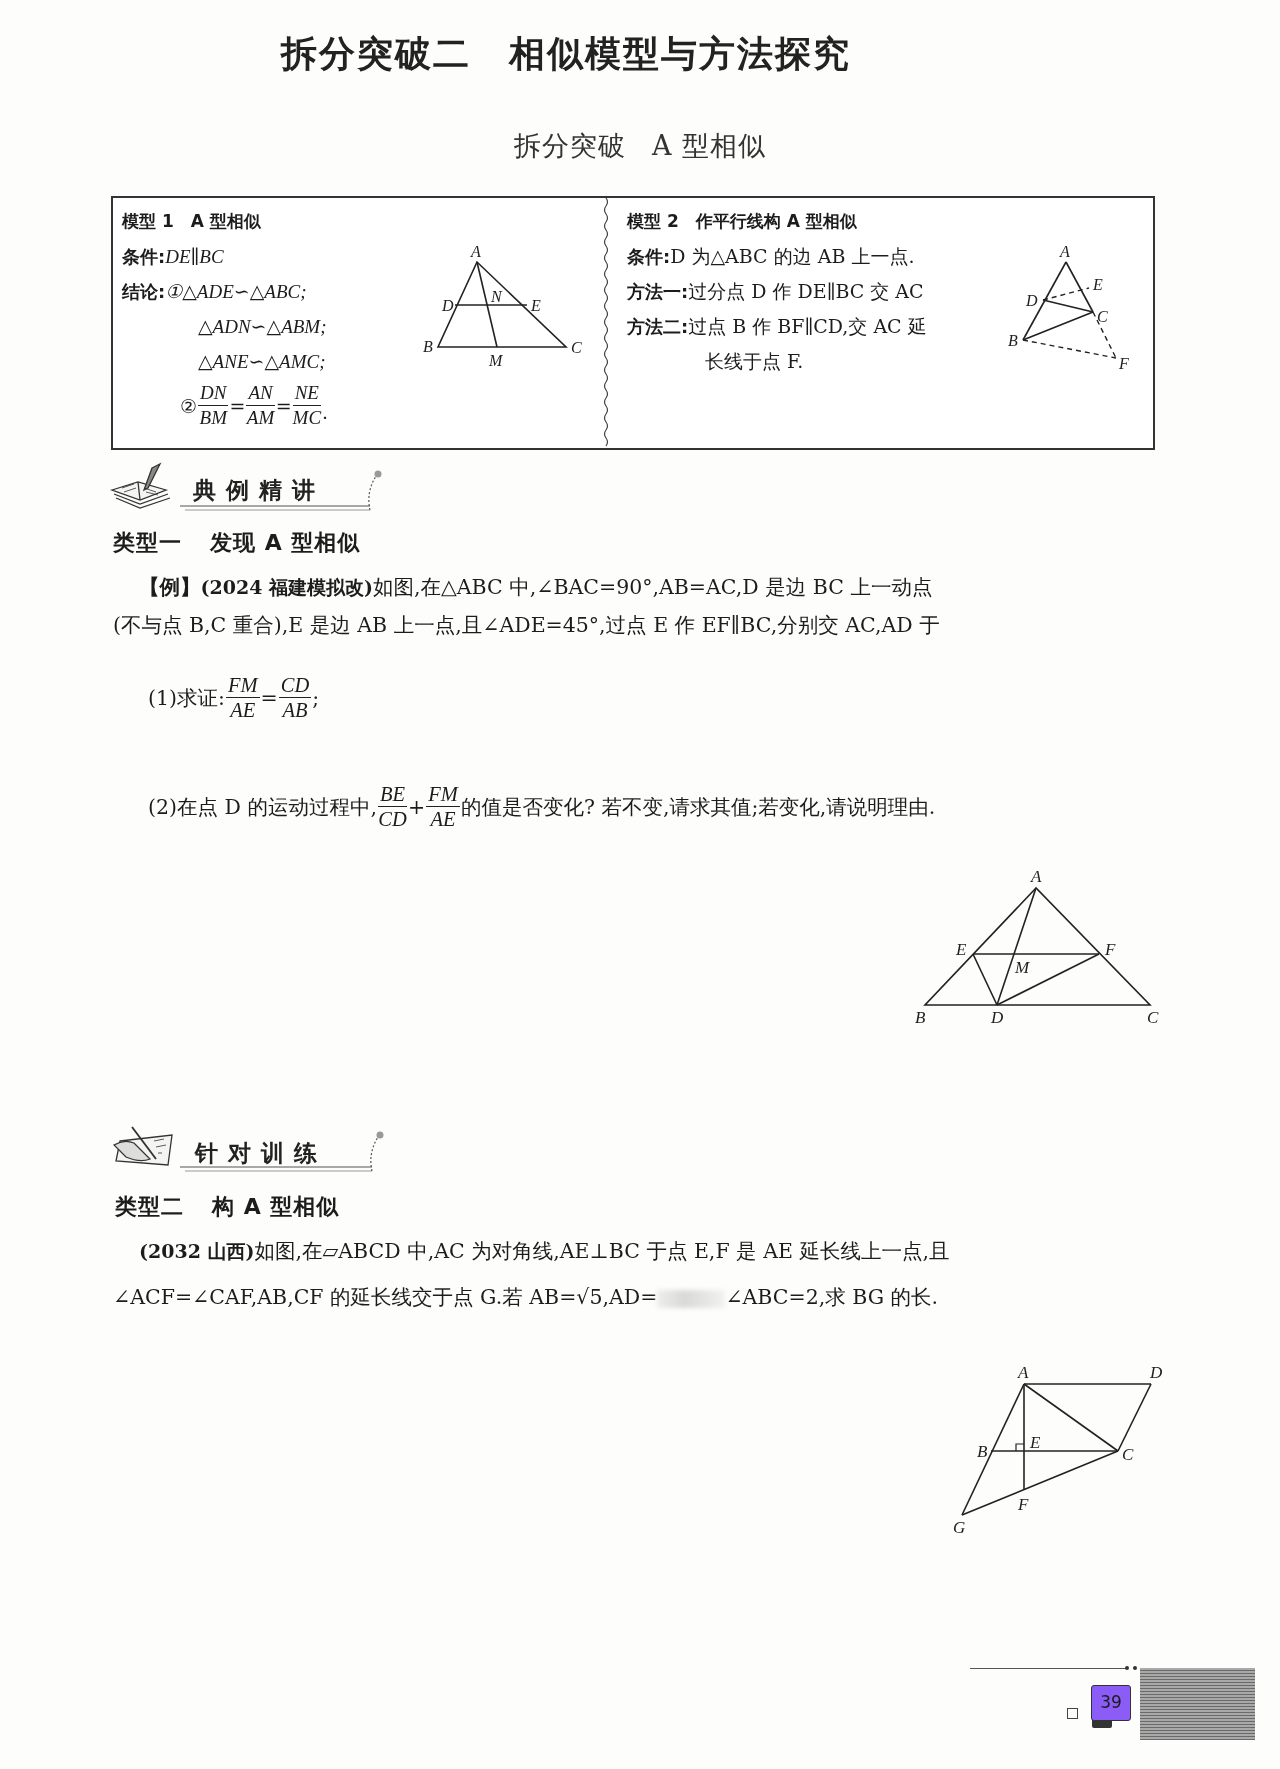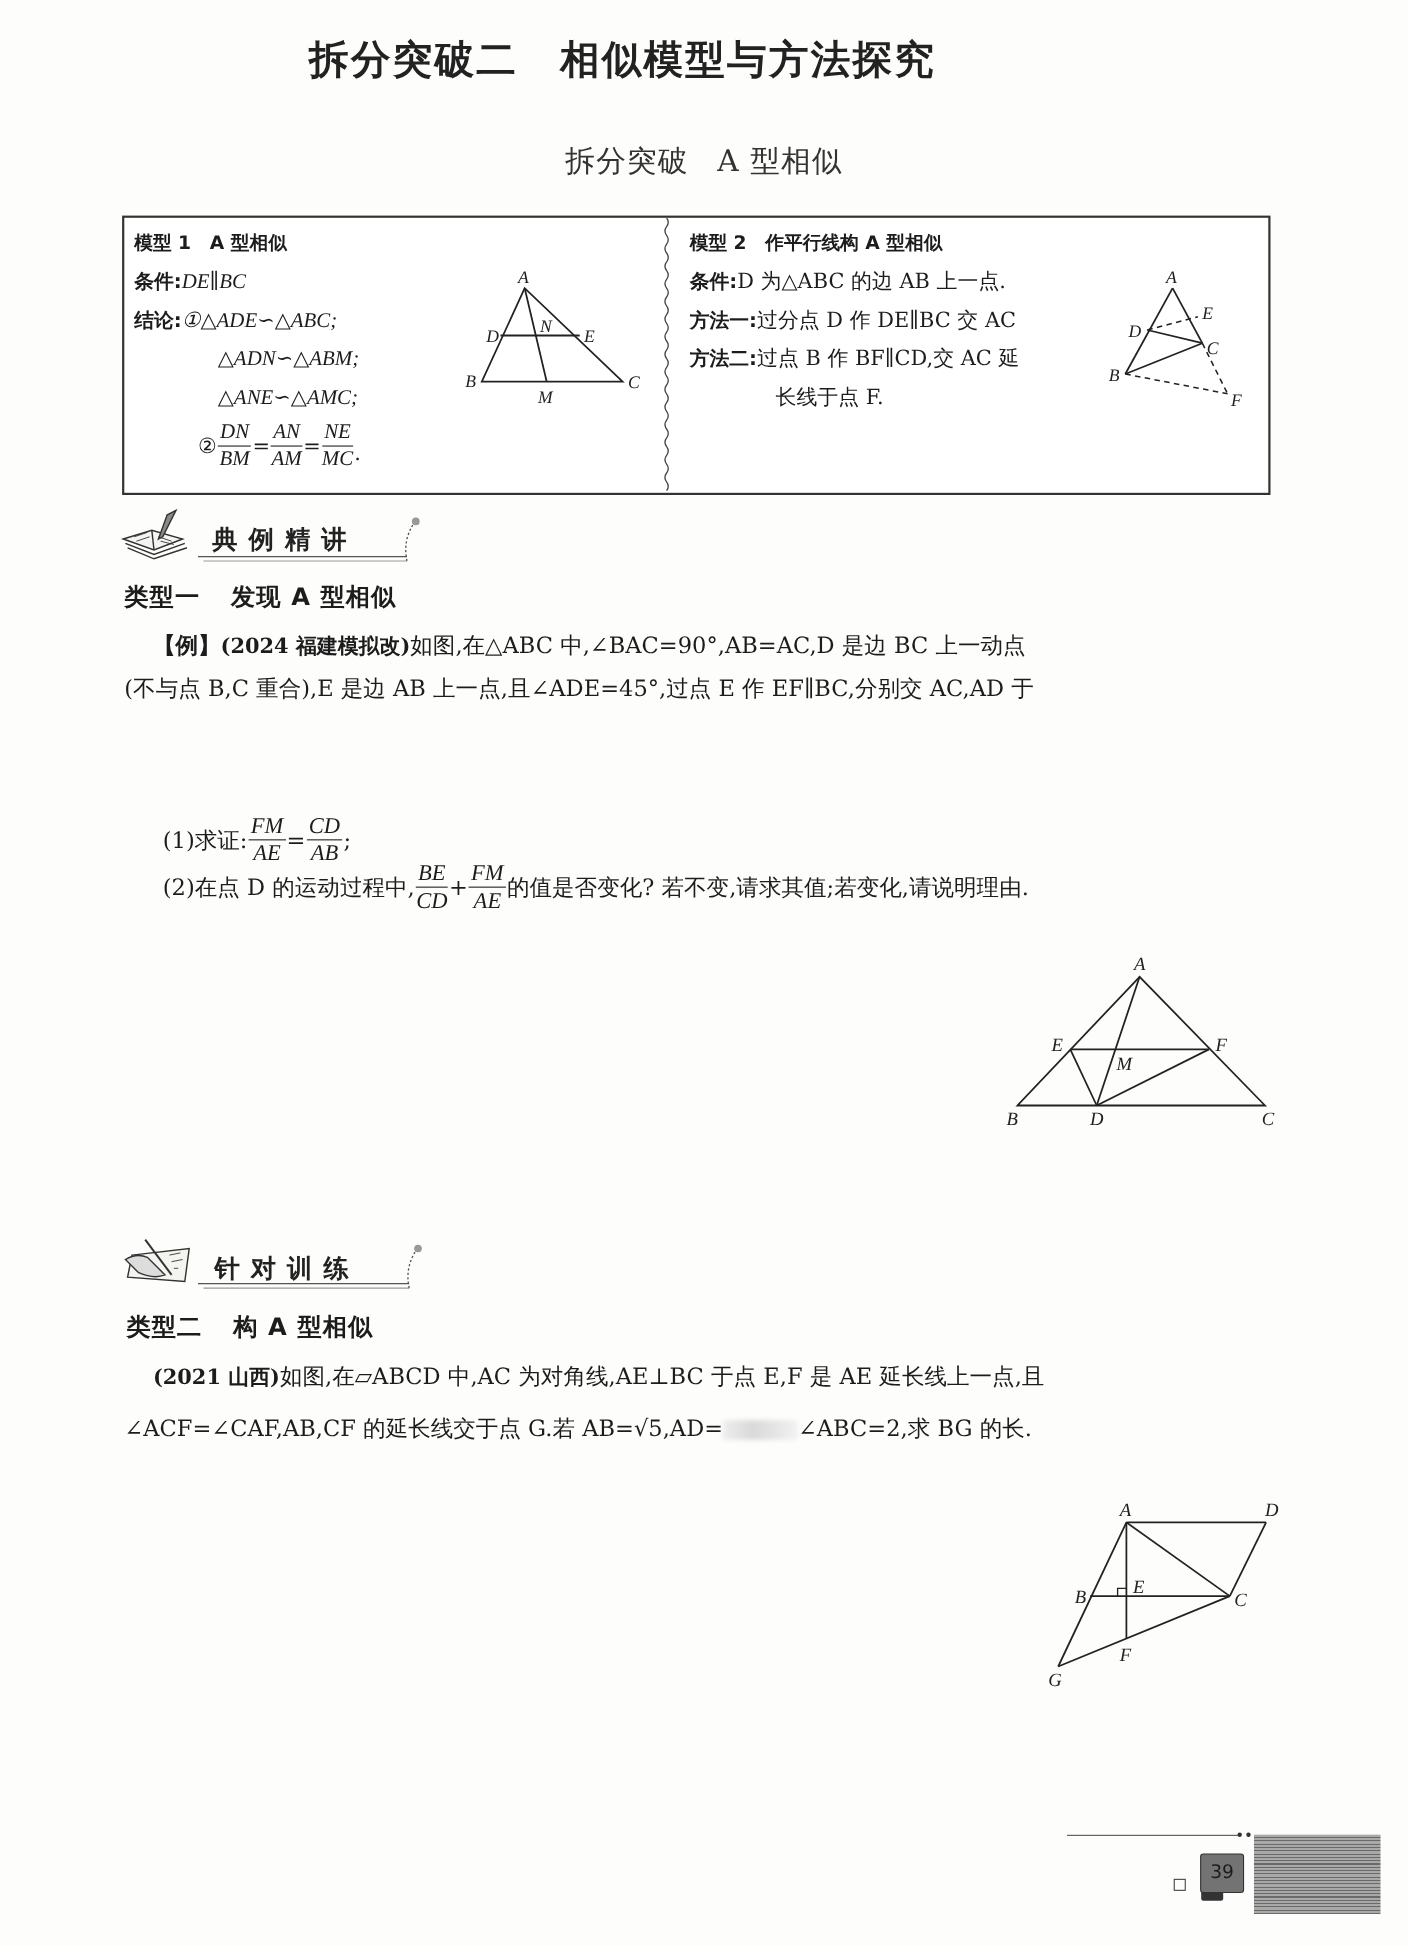--- a/index.html
+++ b/index.html
@@ -148,21 +148,21 @@
 </svg>
 <div class="abs section-heading" style="left:113px; top:528px;">
   <span>类型一</span><span class="gap"></span><span>发现 A 型相似</span>
 </div>
 
 <div class="abs body-text" style="left:113px; top:568px; width:1050px;">
   <div style="padding-left:26px;"><b style="font-family:'DejaVu Sans','Liberation Sans',sans-serif;">【例】</b><b style="font-size:19px;">(2024 福建模拟改)</b><span>如图,在△ABC 中,∠BAC=90°,AB=AC,D 是边 BC 上一动点</span></div>
   <div>(不与点 B,C 重合),E 是边 AB 上一点,且∠ADE=45°,过点 E 作 EF∥BC,分别交 AC,AD 于</div>
 </div>
 
-<div class="abs body-text" style="left:148px; top:739px; line-height:24px;">
+<div class="abs body-text" style="left:148px; top:673px; line-height:24px;">
   <span style="vertical-align:middle;">(1)求证:</span><span class="frac it"><span class="num">FM</span><span class="den">AE</span></span><span style="vertical-align:middle;">=</span><span class="frac it"><span class="num">CD</span><span class="den">AB</span></span><span style="vertical-align:middle;">;</span>
 </div>
 
 <div class="abs body-text" style="left:148px; top:782px; line-height:24px;">
   <span style="vertical-align:middle;">(2)在点 D 的运动过程中,</span><span class="frac it"><span class="num">BE</span><span class="den">CD</span></span><span style="vertical-align:middle;">+</span><span class="frac it"><span class="num">FM</span><span class="den">AE</span></span><span style="vertical-align:middle;">的值是否变化? 若不变,请求其值;若变化,请说明理由.</span>
 </div>
 
 <svg class="abs" style="left:905px; top:865px;" width="270" height="165">
   <g stroke="#222" stroke-width="1.6" fill="none">
     <polygon points="131,23 20,140 245,140"></polygon>
@@ -193,21 +193,21 @@
   <line x1="0" y1="42" x2="192" y2="42" stroke="#555" stroke-width="1.2"></line>
   <line x1="5" y1="46" x2="192" y2="46" stroke="#999" stroke-width="1"></line>
   <path d="M192 46 Q188 28 198 12" stroke="#555" fill="none" stroke-width="1.2" stroke-dasharray="2,2"></path>
   <circle cx="200" cy="10" r="3.5" fill="#999"></circle>
 </svg>
 <div class="abs section-heading" style="left:115px; top:1192px;">
   <span>类型二</span><span class="gap"></span><span>构 A 型相似</span>
 </div>
 
 <div class="abs body-text" style="left:113px; top:1232px; width:1050px;">
-  <div style="padding-left:26px;"><b style="font-size:19px;">(2021 山西)</b><span>如图,在▱ABCD 中,AC 为对角线,AE⊥BC 于点 E,F 是 AE 延长线上一点,且</span></div>
+  <div style="padding-left:26px;"><b style="font-size:19px;">(2032 山西)</b><span>如图,在▱ABCD 中,AC 为对角线,AE⊥BC 于点 E,F 是 AE 延长线上一点,且</span></div>
   <div style="margin-top:8px;"><span>∠ACF=∠CAF,AB,CF 的延长线交于点 G.若 AB=√5,AD=</span><span class="blurred"></span><span>∠ABC=2,求 BG 的长.</span></div>
 </div>
 
 <svg class="abs" style="left:945px; top:1360px;" width="230" height="175">
   <g stroke="#222" stroke-width="1.6" fill="none">
     <line x1="79" y1="24" x2="206" y2="24"></line>
     <line x1="206" y1="24" x2="173" y2="91"></line>
     <line x1="79" y1="24" x2="17" y2="155"></line>
     <line x1="46" y1="91" x2="173" y2="91"></line>
     <line x1="79" y1="24" x2="173" y2="91"></line>
@@ -222,14 +222,14 @@
   <text x="177" y="100" font-size="17">C</text>
   <text x="73" y="150" font-size="17">F</text>
   <text x="8" y="173" font-size="17">G</text>
 </svg>
 
 <div class="abs" style="left:970px; top:1668px; width:158px; height:1px; background:#555;"></div>
 <div class="abs" style="left:1125px; top:1666px; width:4px; height:4px; border-radius:50%; background:#333;"></div>
 <div class="abs" style="left:1133px; top:1666px; width:4px; height:4px; border-radius:50%; background:#333;"></div>
 <div class="abs footer-hatch" style="left:1140px; top:1668px; width:115px; height:72px;"></div>
 <div class="abs" style="left:1092px; top:1710px; width:20px; height:18px; background:#333; border-radius:2px;"></div>
-<div class="abs" style="left:1091px; top:1685px; width:40px; height:36px; background:#737373; border:1.5px solid #333; border-radius:3px; box-sizing:border-box; text-align:center; line-height:32px; font-family:'DejaVu Sans','Liberation Sans',sans-serif; font-size:17px;">39</div>
+<div class="abs" style="left:1091px; top:1685px; width:40px; height:36px; background:#8b5cf6; border:1.5px solid #333; border-radius:3px; box-sizing:border-box; text-align:center; line-height:32px; font-family:'DejaVu Sans','Liberation Sans',sans-serif; font-size:17px;">39</div>
 <div class="abs" style="left:1092px; top:1708px; width:11px; height:11px; border:1.5px solid #444; box-sizing:border-box; margin-left:-25px;"></div>
 
 </body></html>

